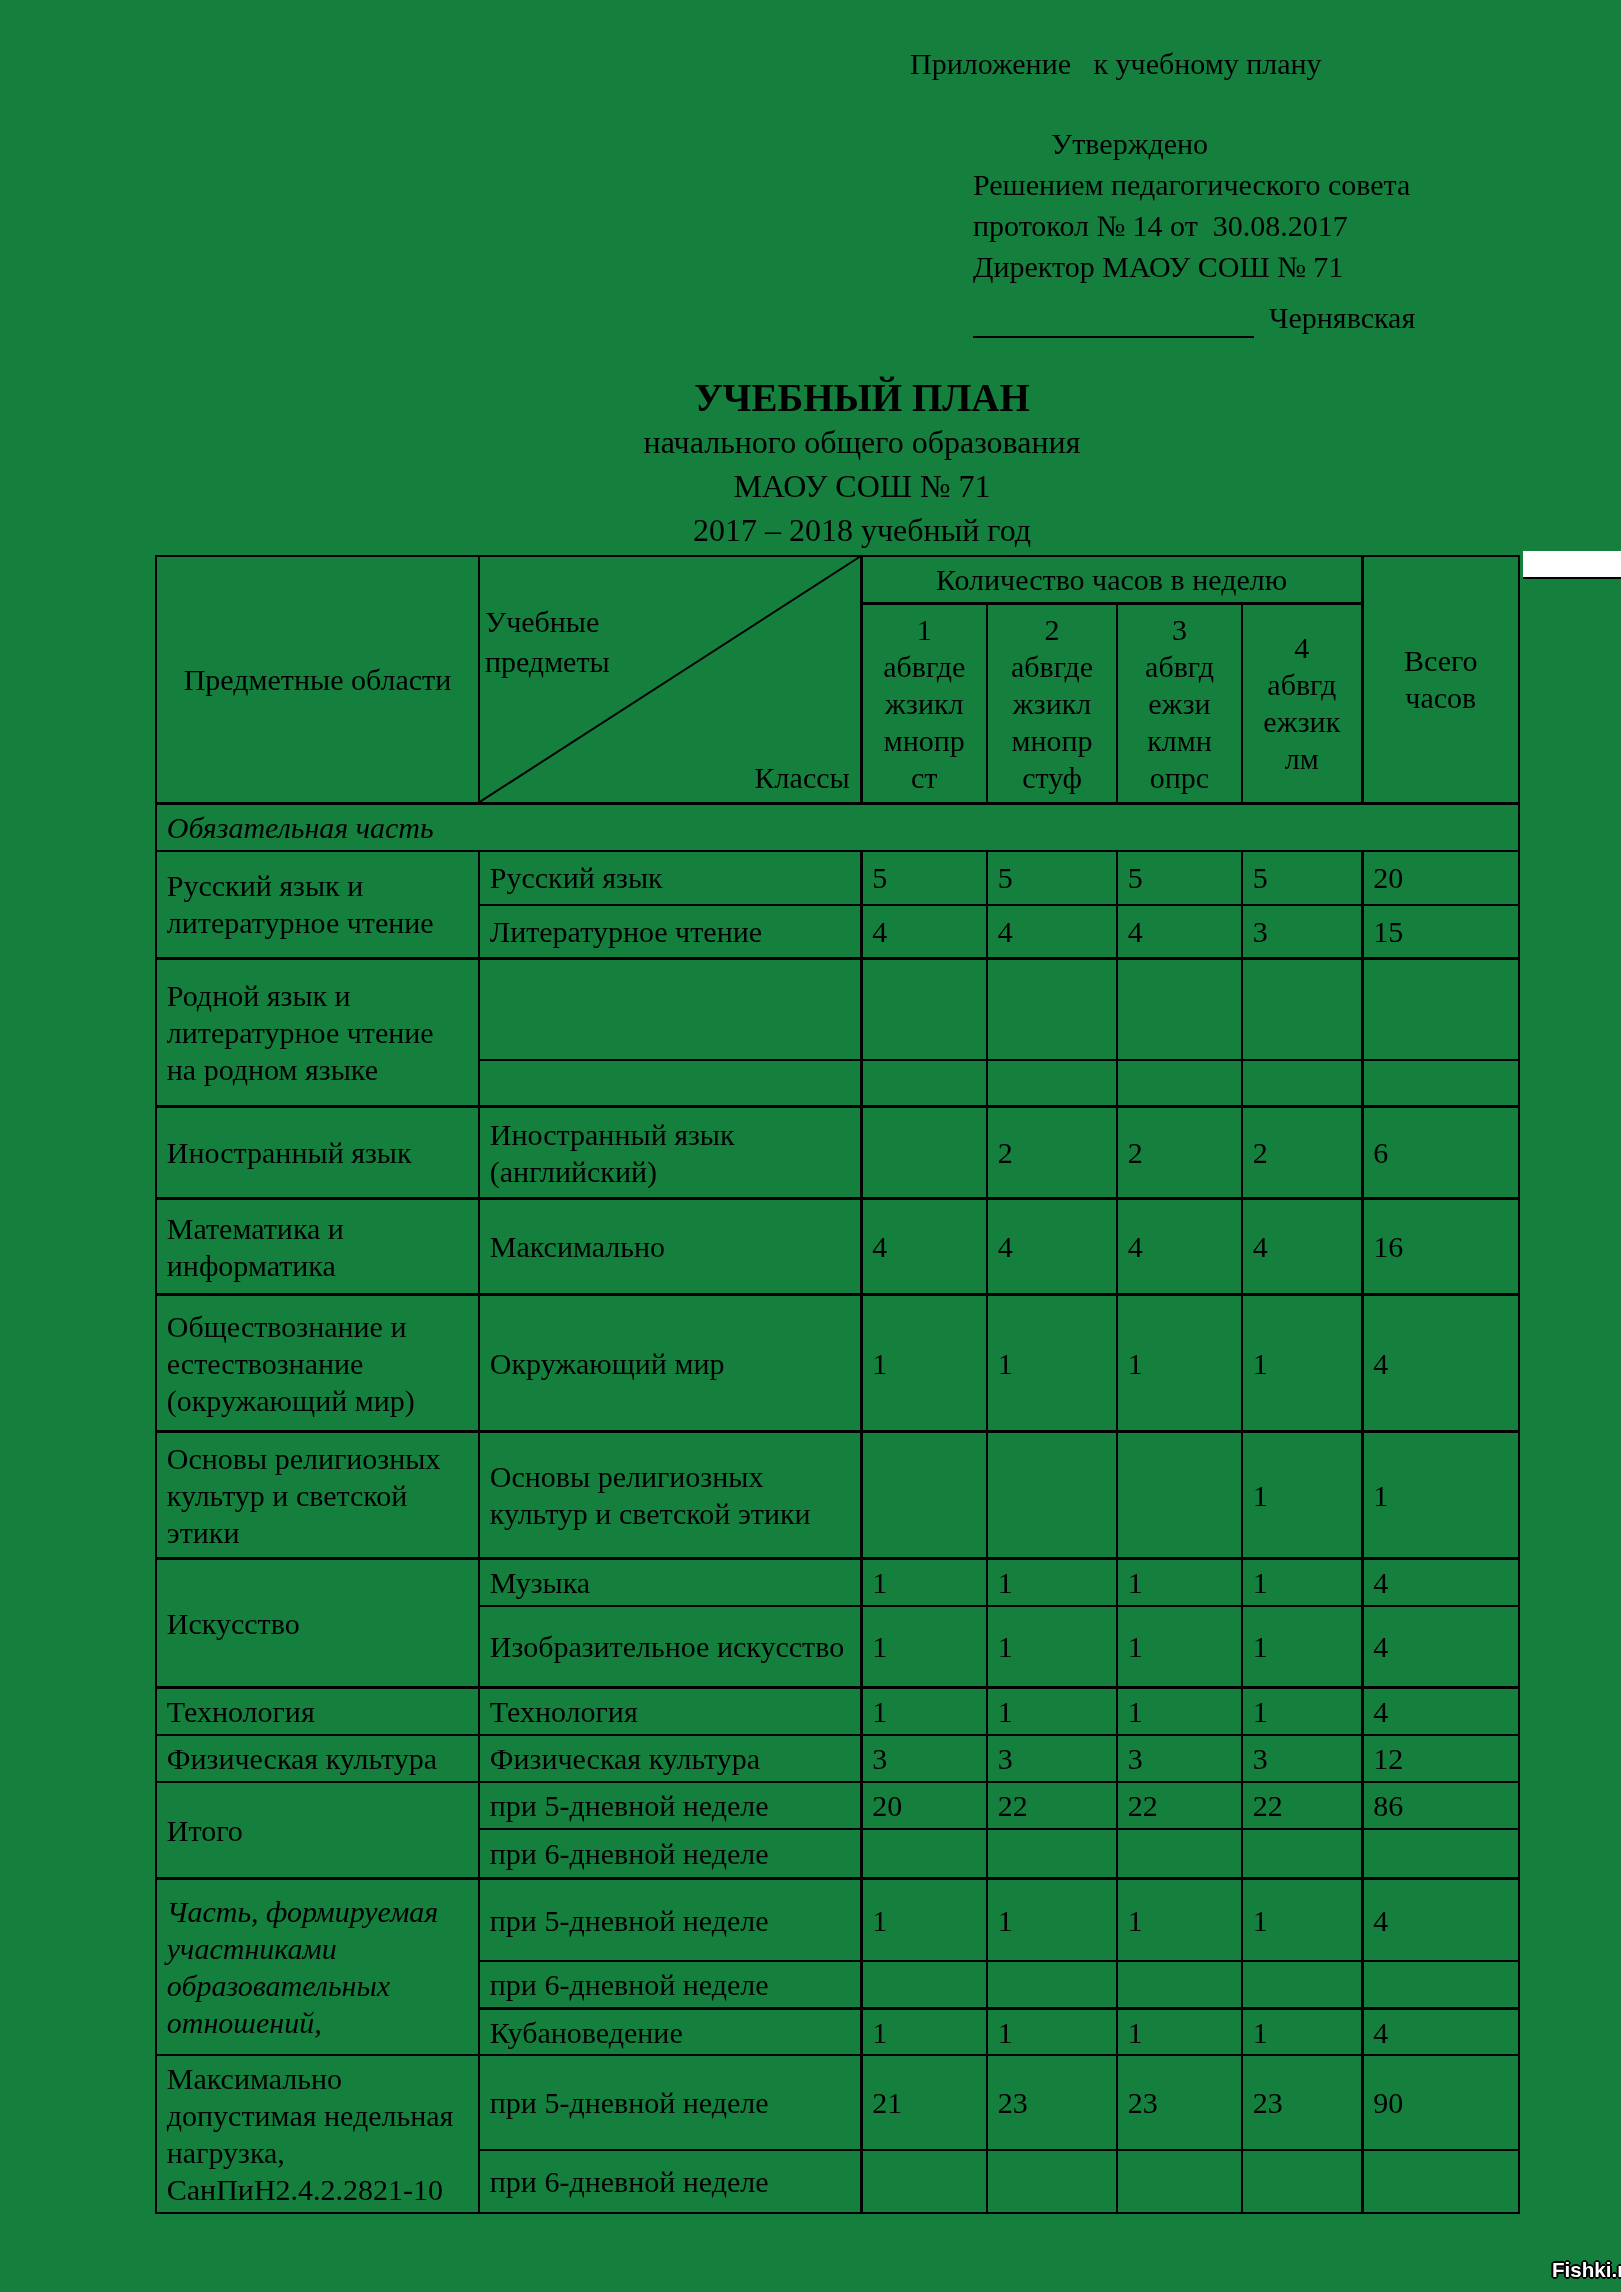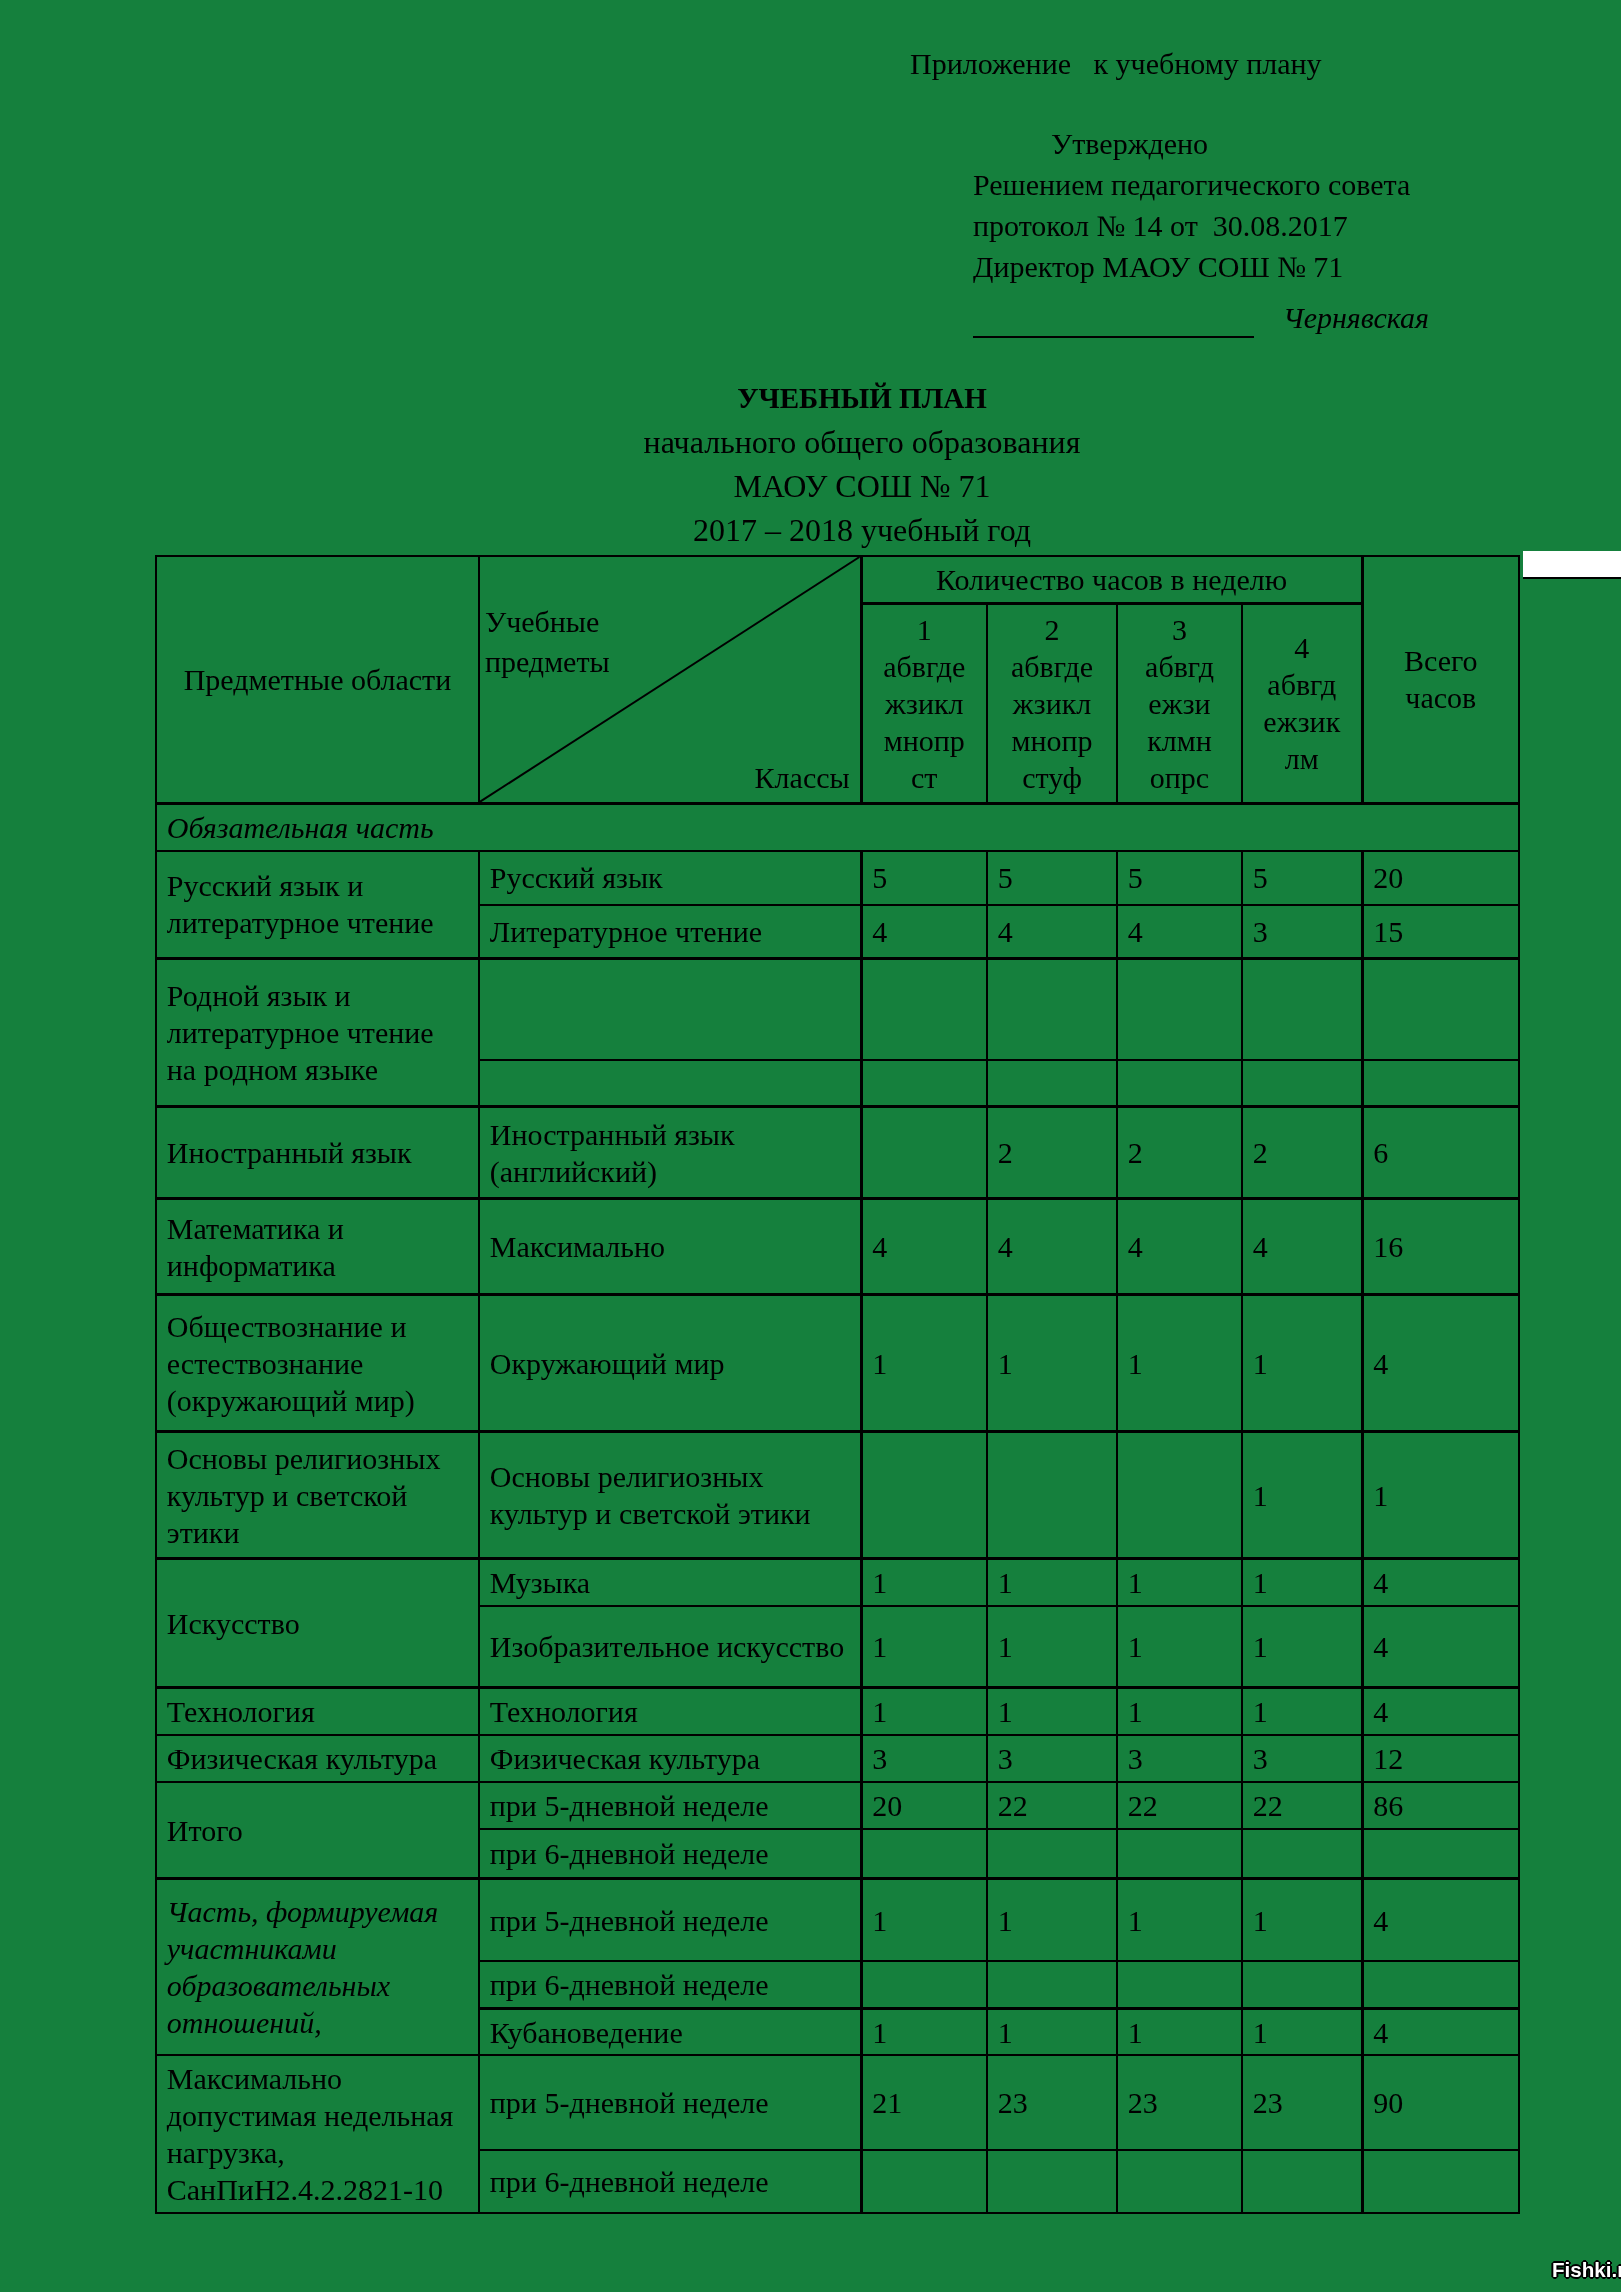--- a/index.html
+++ b/index.html
@@ -8,25 +8,25 @@
     font-family:"Liberation Serif", serif; color:#000; overflow:hidden;
   }
   
   .note { position:absolute; left:910px; top:47px; font-size:30px; white-space:pre; }
   
   .approval { position:absolute; left:973px; top:123px; font-size:30px; }
   .approval .ln { line-height:41px; white-space:pre; }
   .approval .ln1 { padding-left:78px; }
   .sig-row { display:flex; align-items:flex-end; margin-top:9.8px; }
   .sig-line { display:inline-block; width:281px; height:33px; border-bottom:2px solid #000; }
-  .sig-name { margin-left:29px; line-height:41px;font-style:italic; }
+  .sig-name { margin-left:15px; line-height:41px; }
   
   .title-block { position:absolute; left:372px; top:376px; width:980px; text-align:center; font-size:32px; }
   .title-block .tl { line-height:44px; }
-  .title-block .tl1 { font-weight:bold; font-size:29px; }
+  .title-block .tl1 { font-weight:bold; font-size:39px; }
   
   .tbl-wrap { position:absolute; left:155px; top:555px; }
   table.plan { border-collapse:collapse; table-layout:fixed; width:1364px; border:2.9px solid #000; }
   .plan th, .plan td {
     border:2px solid #000; font-size:30px; font-weight:normal;
     padding:3.9px 9.8px; vertical-align:middle; text-align:left; line-height:37px;
   }
   .plan th { text-align:center; }
   .hb { border-bottom-width:3.9px !important; }
   tr.tkb > td { border-bottom-width:3.9px; }

